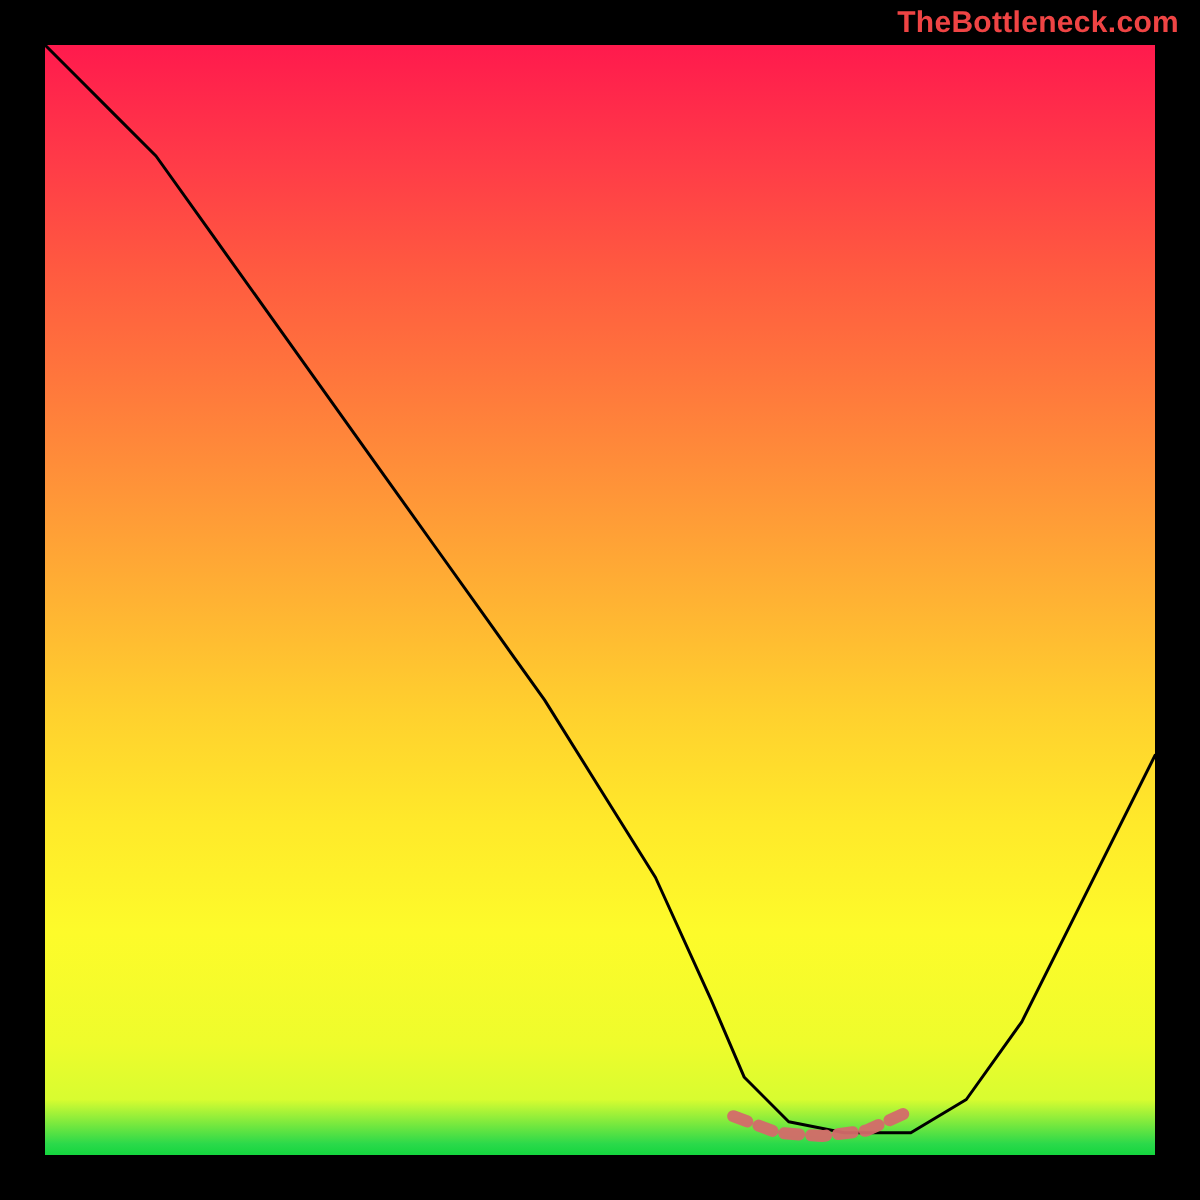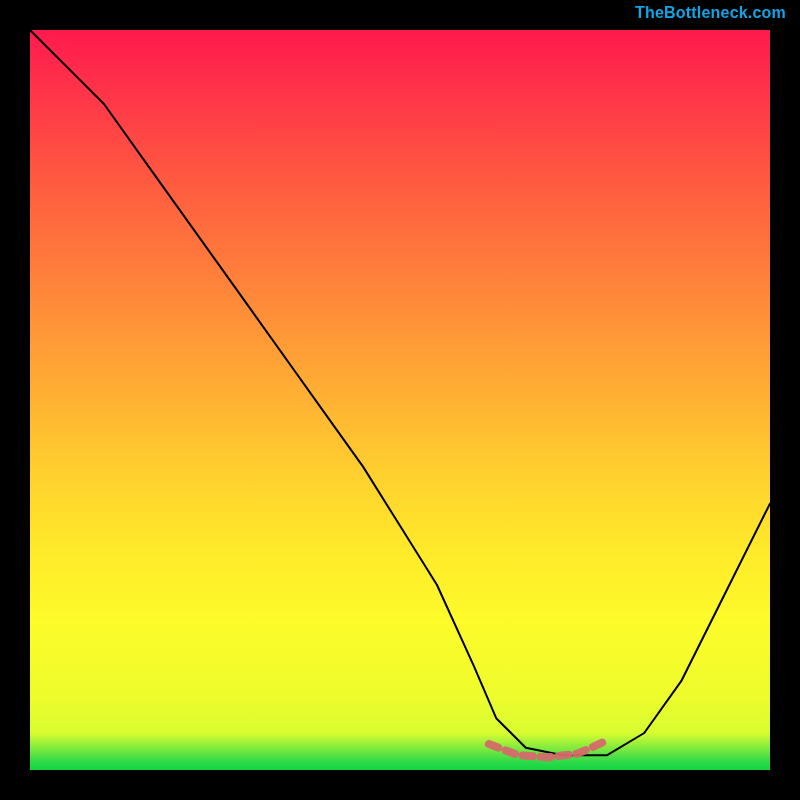--- a/index.html
+++ b/index.html
@@ -14,22 +14,22 @@
   .frame {
     position: relative;
     width: 800px;
     height: 800px;
     background: #000;
   }
   .watermark {
     position: absolute;
     top: 4px;
     right: 14px;
-    color: #0ea5e9;
-    font-size: 16px;
+    color: #ef4444;
+    font-size: 20px;
     font-weight: 600;
     letter-spacing: 0.2px;
     z-index: 20;
   }
   .plot {
     position: absolute;
     left: 30px;
     top: 30px;
     width: 740px;
     height: 740px;

